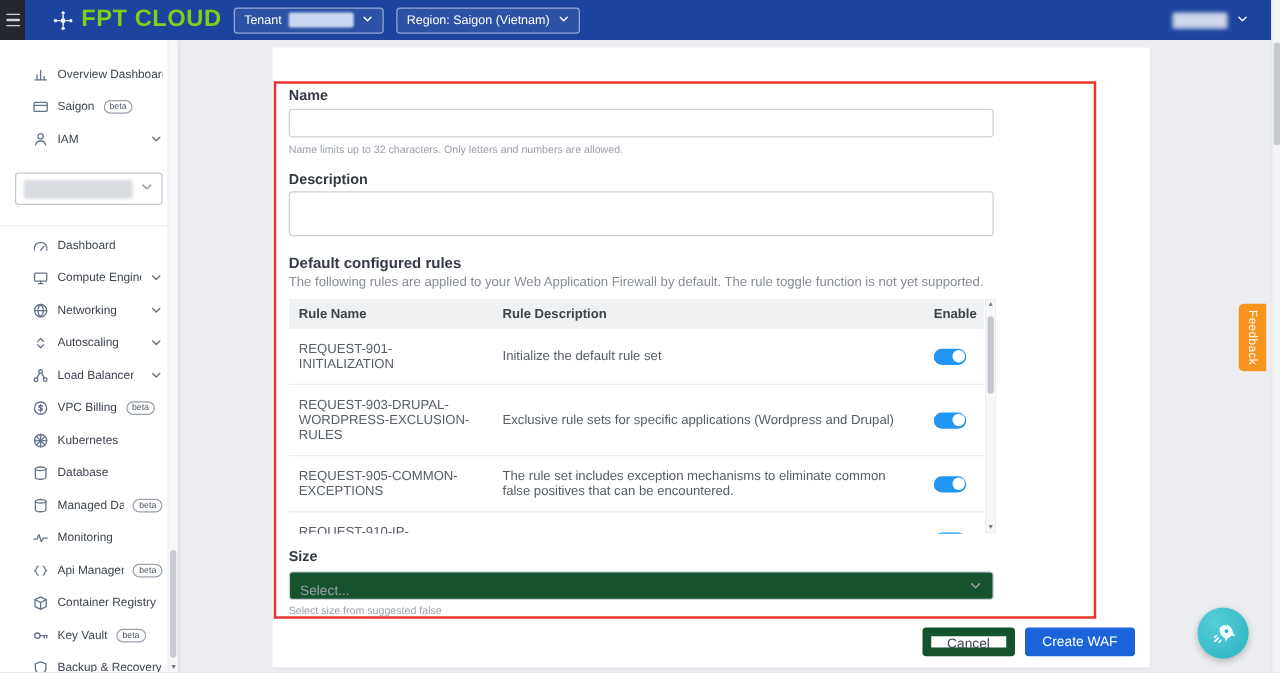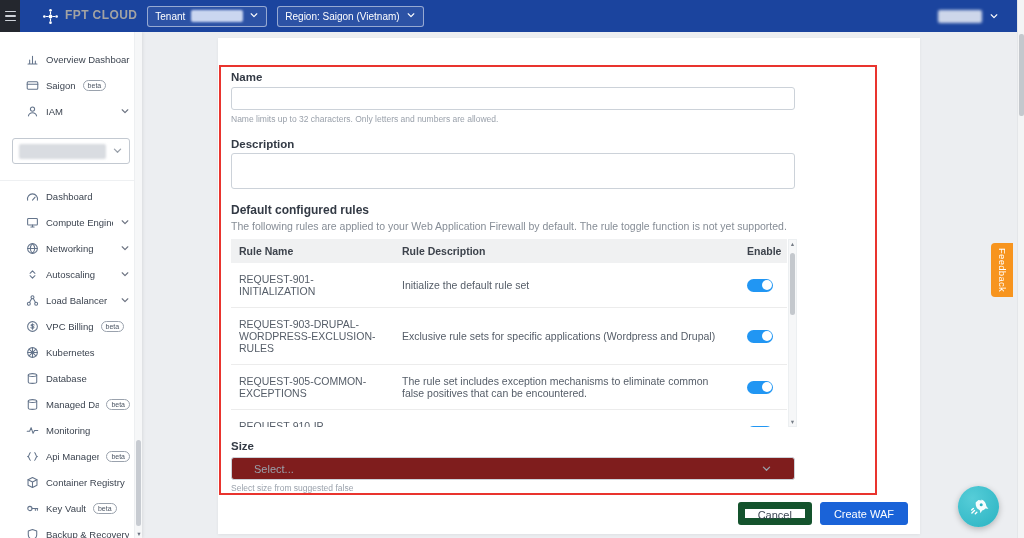--- a/index.html
+++ b/index.html
@@ -4,21 +4,21 @@
 <style>
   *{margin:0;padding:0;box-sizing:border-box}
   html,body{background:#dfe3e8}
   body{font-family:"Liberation Sans",sans-serif;-webkit-font-smoothing:antialiased}
   .app{position:relative;width:1024px;height:538px;background:#eceef1;overflow:hidden}
 
   
   .topbar{position:absolute;top:0;left:0;width:1017px;height:32px;background:var(--header-blue,#1b449e);display:flex;align-items:center;gap:10px;padding:0 0 0 0;z-index:6}
   .menu-btn{width:20px;height:32px;background:#24272e;display:flex;flex-direction:column;justify-content:center;align-items:center;gap:3px;cursor:pointer;flex:none}
   .menu-btn span{display:block;width:11px;height:1.6px;background:#cfd3da;border-radius:1px}
-  .logo{display:flex;gap:6px;color:#a3a3a3;font-weight:bold;font-size:12px;letter-spacing:.4px;margin-left:12px;white-space:nowrap}
+  .logo{display:flex;align-items:center;gap:6px;color:#84cc16;font-weight:bold;font-size:19px;letter-spacing:.4px;margin-left:12px;white-space:nowrap}
   .hdr-ctl{height:21px;border:1px solid rgba(255,255,255,.5);background:rgba(255,255,255,.08);border-radius:3px;display:flex;align-items:center;gap:6px;padding:0 7px;color:#fff;font-size:10px;cursor:pointer;white-space:nowrap}
   .hdr-ctl .blur{width:52px;height:12px;background:rgba(219,228,248,.9);border-radius:2px;filter:blur(1px)}
   .spacer{flex:1}
   .user-ctl{display:flex;align-items:center;gap:7px;margin-right:18px;cursor:pointer}
   .user-ctl .blur{width:44px;height:13px;background:rgba(255,255,255,.78);border-radius:2px;filter:blur(1.5px)}
 
   
   .sidebar{position:absolute;top:32px;left:0;width:142px;height:506px;background:#fff;box-shadow:1px 0 3px rgba(0,0,0,.08);z-index:5;padding-top:14px;overflow:hidden}
   .side-item{display:flex;align-items:center;gap:7px;height:26px;padding:0 12px 0 26px;font-size:9.5px;color:#3c4450;cursor:pointer}
   .side-item svg{flex:none}
@@ -54,21 +54,21 @@
   tbody td{padding:10px 8px;border-bottom:1px solid #ececec;vertical-align:middle;word-wrap:break-word}
   .toggle{width:26px;height:13px;border-radius:7px;background:#d0d4d9;position:relative;display:inline-block;cursor:pointer;vertical-align:middle}
   .toggle.on{background:var(--toggle-blue,#2196f3)}
   .toggle .knob{position:absolute;right:1.5px;top:1.5px;width:10px;height:10px;border-radius:50%;background:#fff}
   .table-scroll{position:absolute;right:0;top:0;width:9px;height:100%;background:#f6f7f8;border:1px solid #eceff1}
   .table-scroll .arrow{position:absolute;left:0;width:100%;text-align:center;font-size:5.5px;color:#767d86;cursor:pointer}
   .table-scroll .arr-up{top:1px}
   .table-scroll .arr-down{bottom:1px}
   .table-scroll .thumb{position:absolute;left:1px;top:13px;width:5px;height:62px;background:#c4c8cd;border-radius:3px}
   #size-label{top:373px}
-  .select{position:absolute;left:10px;top:390px;width:564px;height:23px;border:1px solid #ccd2d9;border-radius:3px;display:flex;align-items:center;justify-content:space-between;padding:0 22px;cursor:pointer;background:#7f1d1d}
+  .select{position:absolute;left:10px;top:390px;width:564px;height:23px;border:1px solid #ccd2d9;border-radius:3px;display:flex;align-items:flex-end;justify-content:space-between;padding:0 8px;cursor:pointer;background:#14532d}
   .select .ph{font-size:11px;color:#9aa1ab}
   #size-helper{top:416px}
   .actions{position:absolute;right:12px;bottom:9px;display:flex;gap:8px}
   .btn{height:23px;border-radius:3px;font-size:11px;padding:0 13px;cursor:pointer;font-family:inherit}
   .btn-cancel{background:#fff;border:7px solid #14532d;color:#3d4754}
   .btn-primary{background:var(--accent-blue,#1a63d8);border:1px solid var(--accent-blue,#1a63d8);color:#fff}
 
   
   .feedback{position:absolute;right:11px;top:243px;width:22px;height:54px;background:var(--feedback-orange,#f7941e);color:#fff;border-radius:4px 0 0 4px;display:flex;align-items:center;justify-content:center;writing-mode:vertical-rl;font-size:9.5px;cursor:pointer;letter-spacing:.3px;z-index:7}
   .chat{position:absolute;left:958px;top:486px;width:41px;height:41px;border-radius:50%;background:radial-gradient(circle at 35% 30%,#56cdd8,var(--chat-teal,#2ab3c2));display:flex;align-items:center;justify-content:center;cursor:pointer;box-shadow:0 2px 6px rgba(0,0,0,.25);z-index:7}

